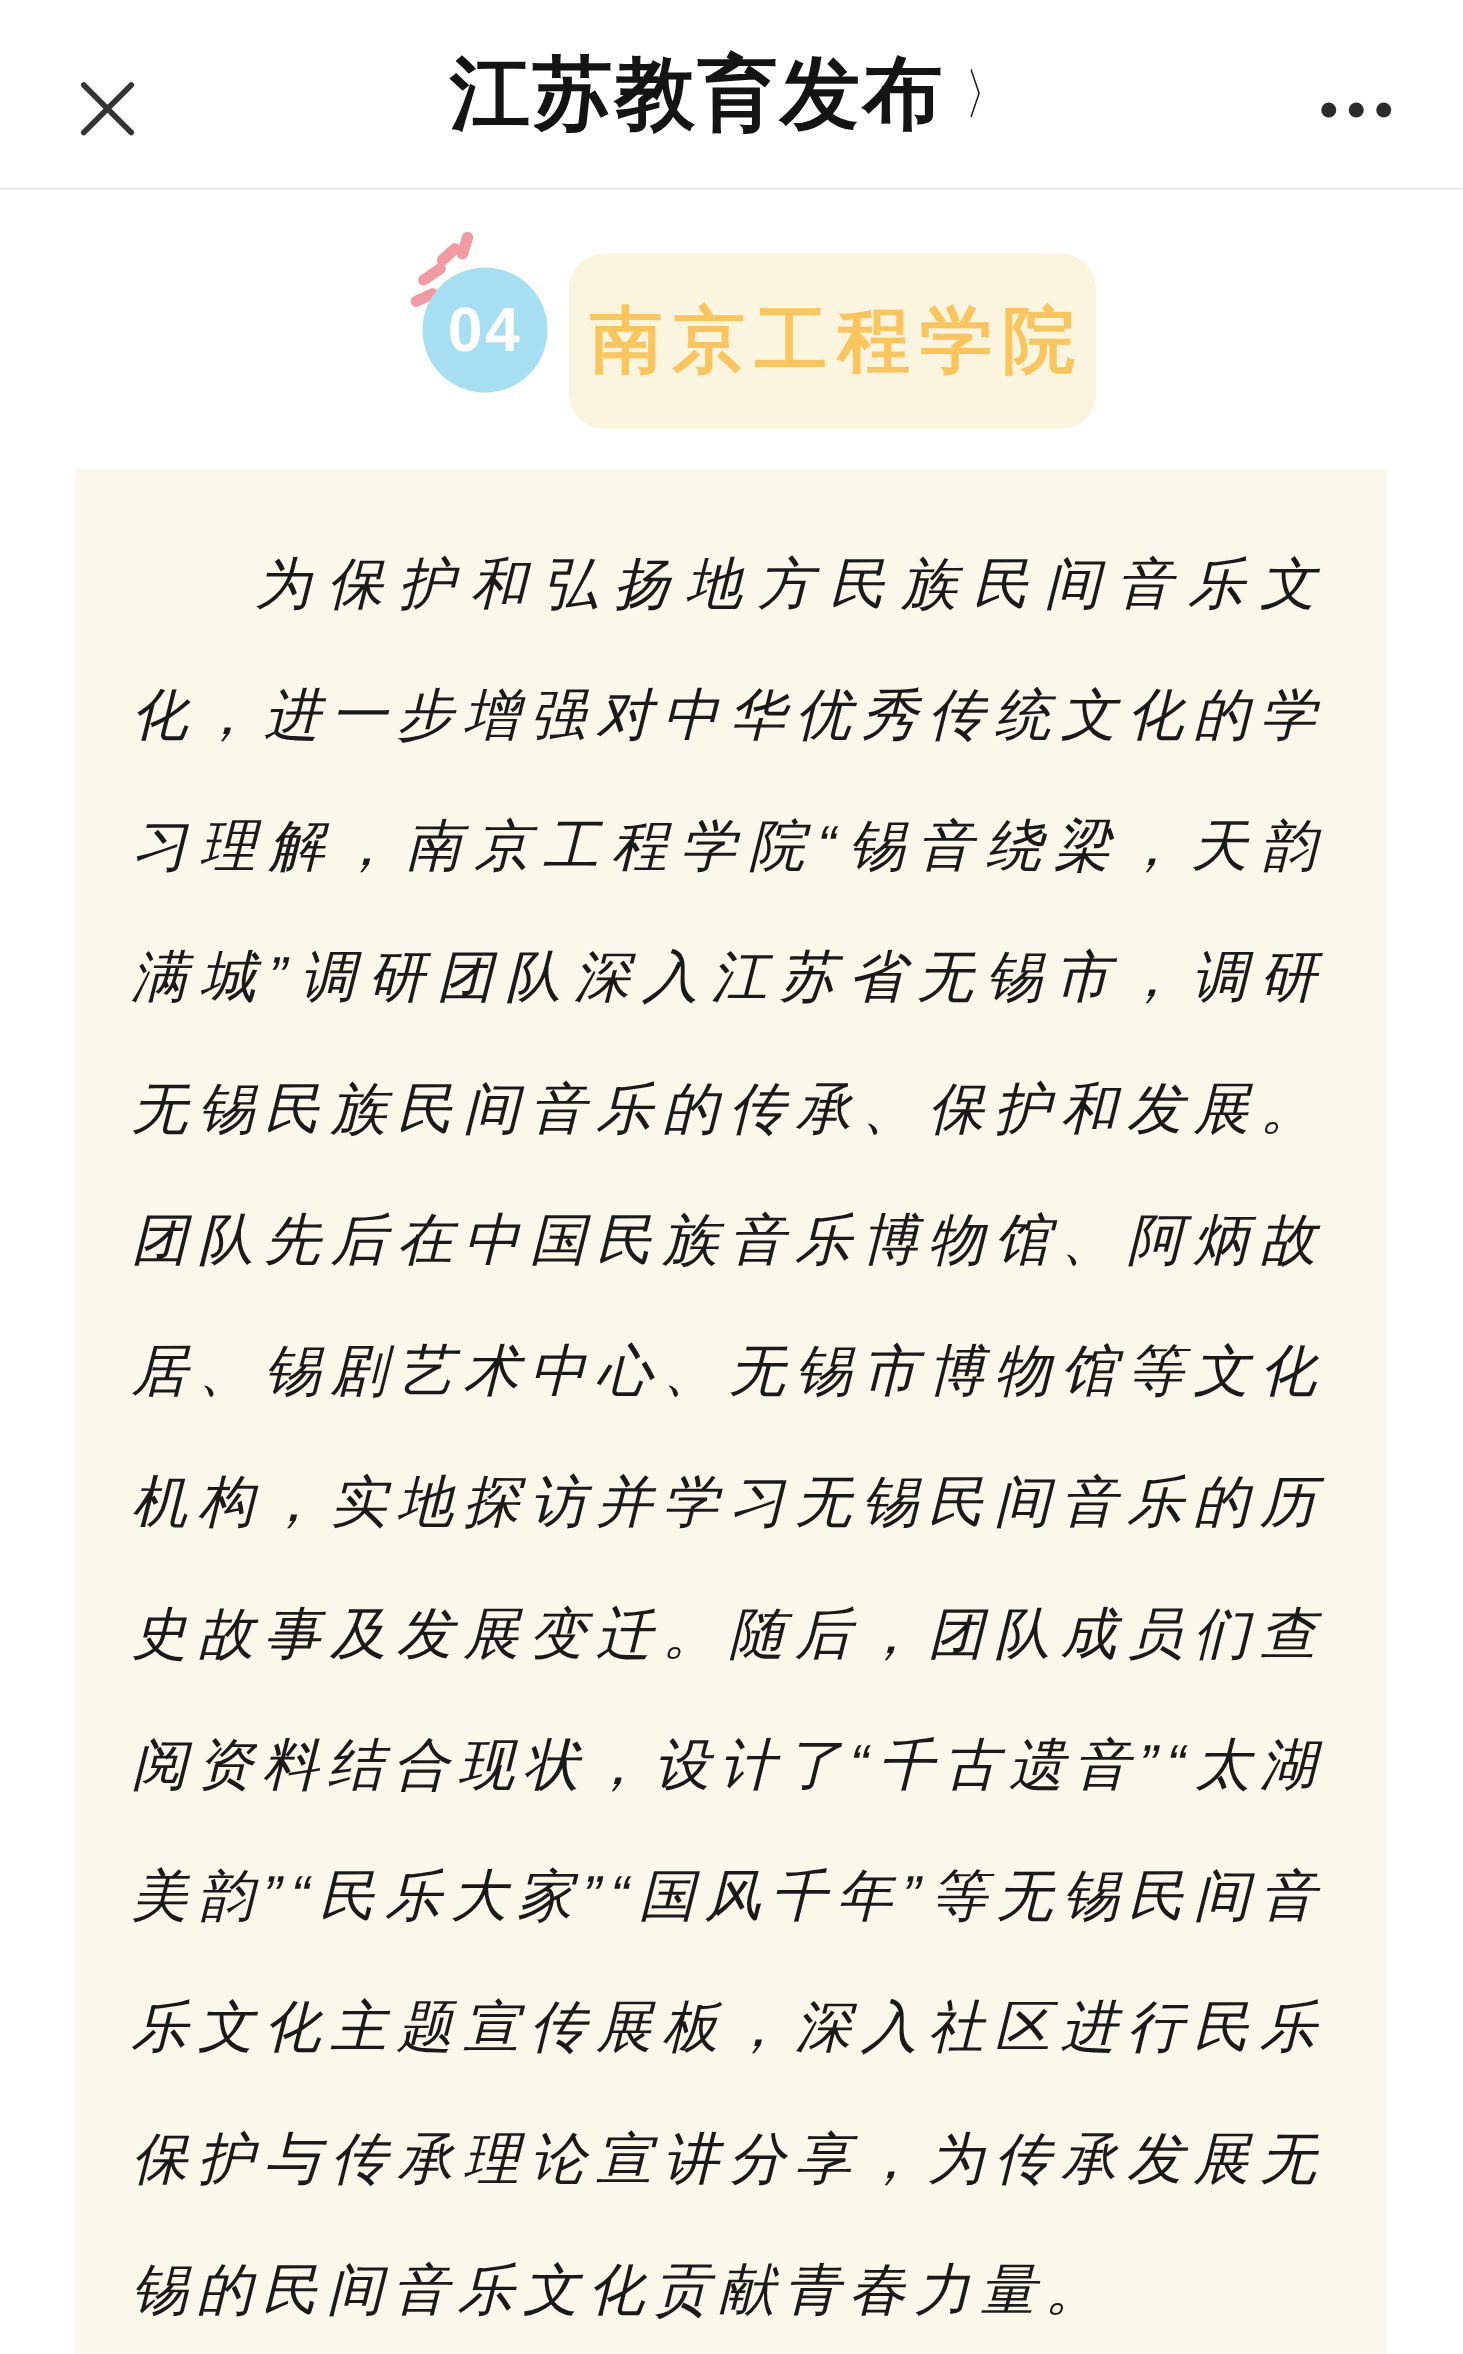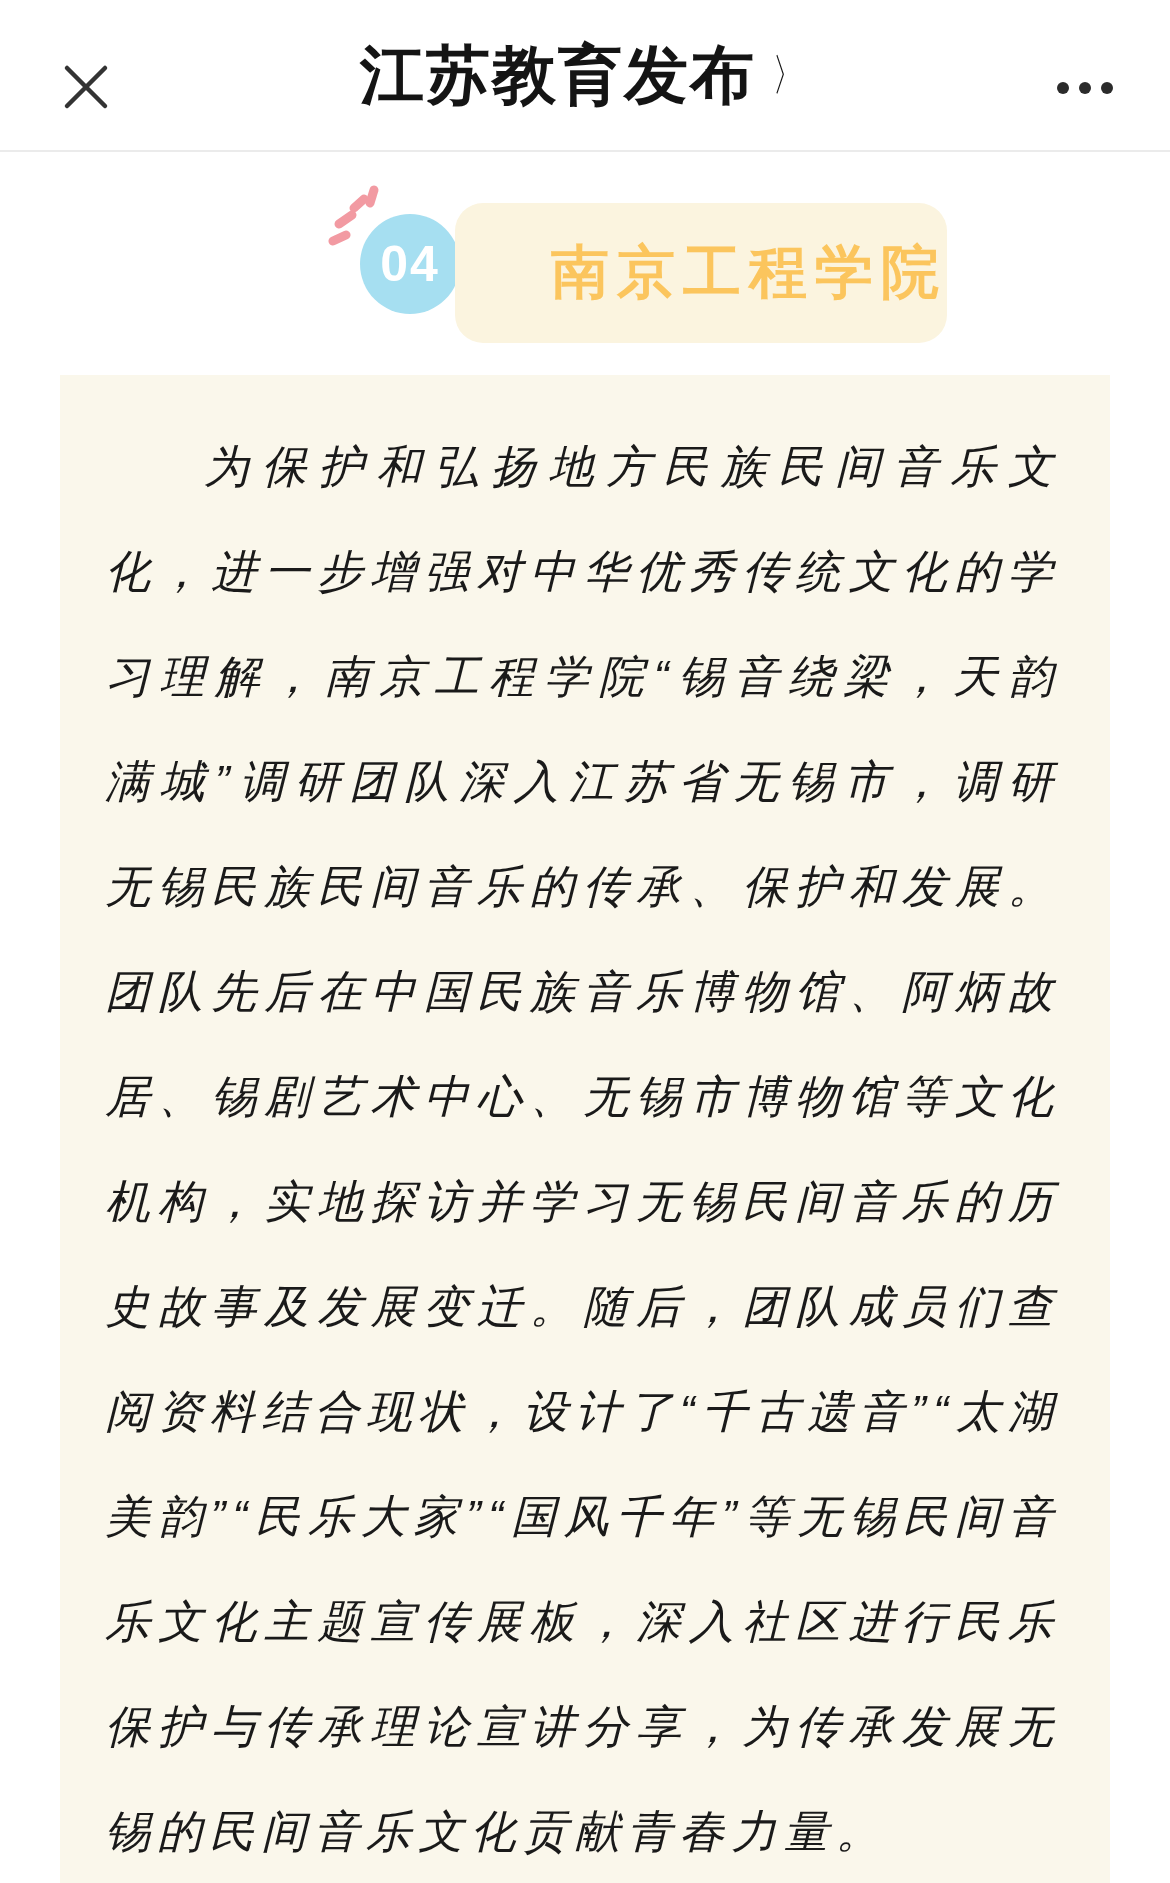--- a/index.html
+++ b/index.html
@@ -53,31 +53,31 @@
   }
   .nav-more i{
     width:12px;height:12px;border-radius:50%;background:#2B2B2B;display:block;
   }
 
   
   .sparkle{
     position:absolute;left:328px;top:184px;width:52px;height:64px;
   }
   .num-circle{
-    position:absolute;left:360px;top:214px;width:100px;height:100px;
+    position:absolute;left:338px;top:214px;width:100px;height:100px;
     border-radius:50%;background:var(--badge-blue);
     display:flex;align-items:center;justify-content:center;
   }
   .num-circle span{
     color:#ffffff;font-size:50px;font-weight:700;letter-spacing:2px;
   }
   .section-title-box{
-    position:absolute;left:455px;top:203px;width:492px;height:140px;
+    position:absolute;left:455px;top:203px;width:422px;height:140px;
     background:var(--title-box-bg);border-radius:28px;
-    display:flex;align-items:center;justify-content:flex-end;
+    display:flex;align-items:center;justify-content:center;
   }
   .section-title-box span{
     color:var(--title-yellow);font-size:58px;font-weight:700;
     letter-spacing:8px;text-indent:8px;
   }
 
   
   .content-card{
     position:absolute;left:60px;top:375px;width:1050px;height:1508px;
     background:var(--content-bg);

